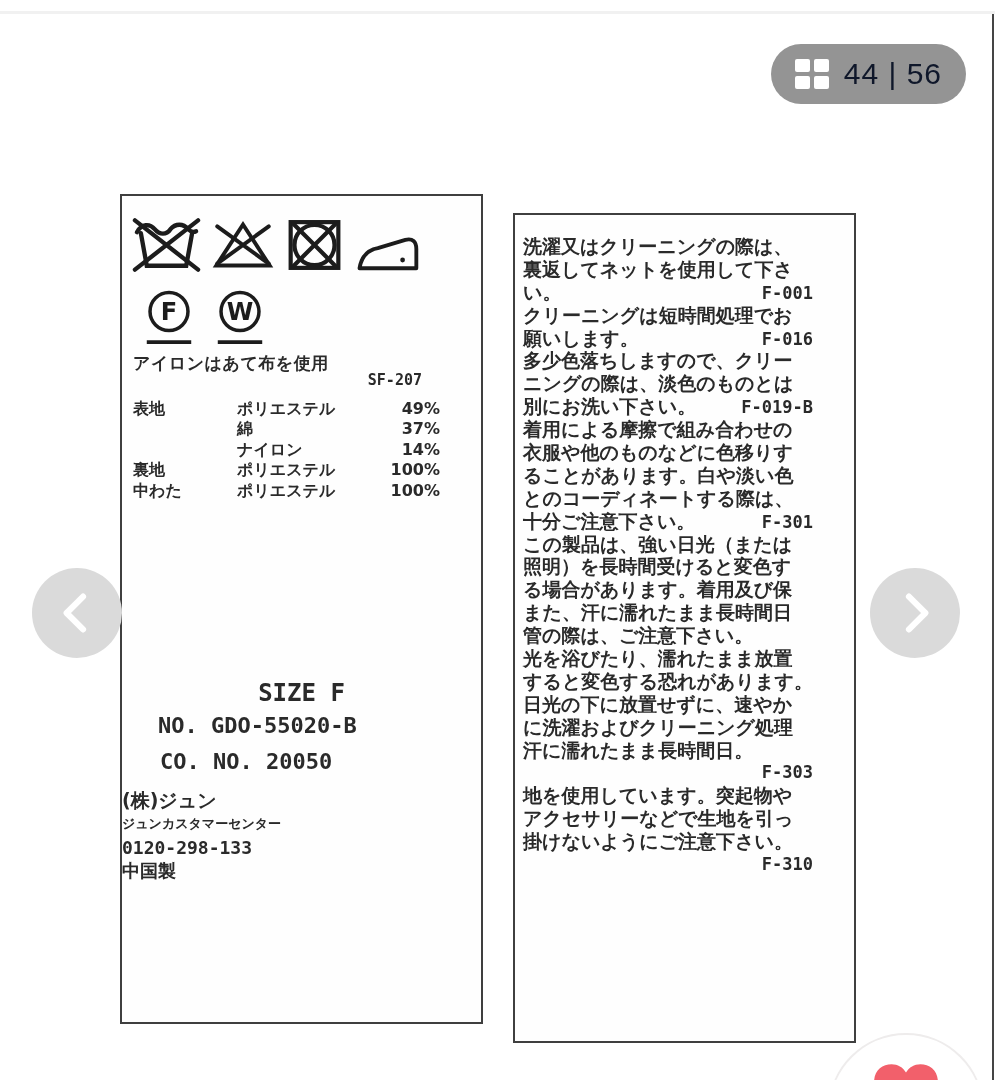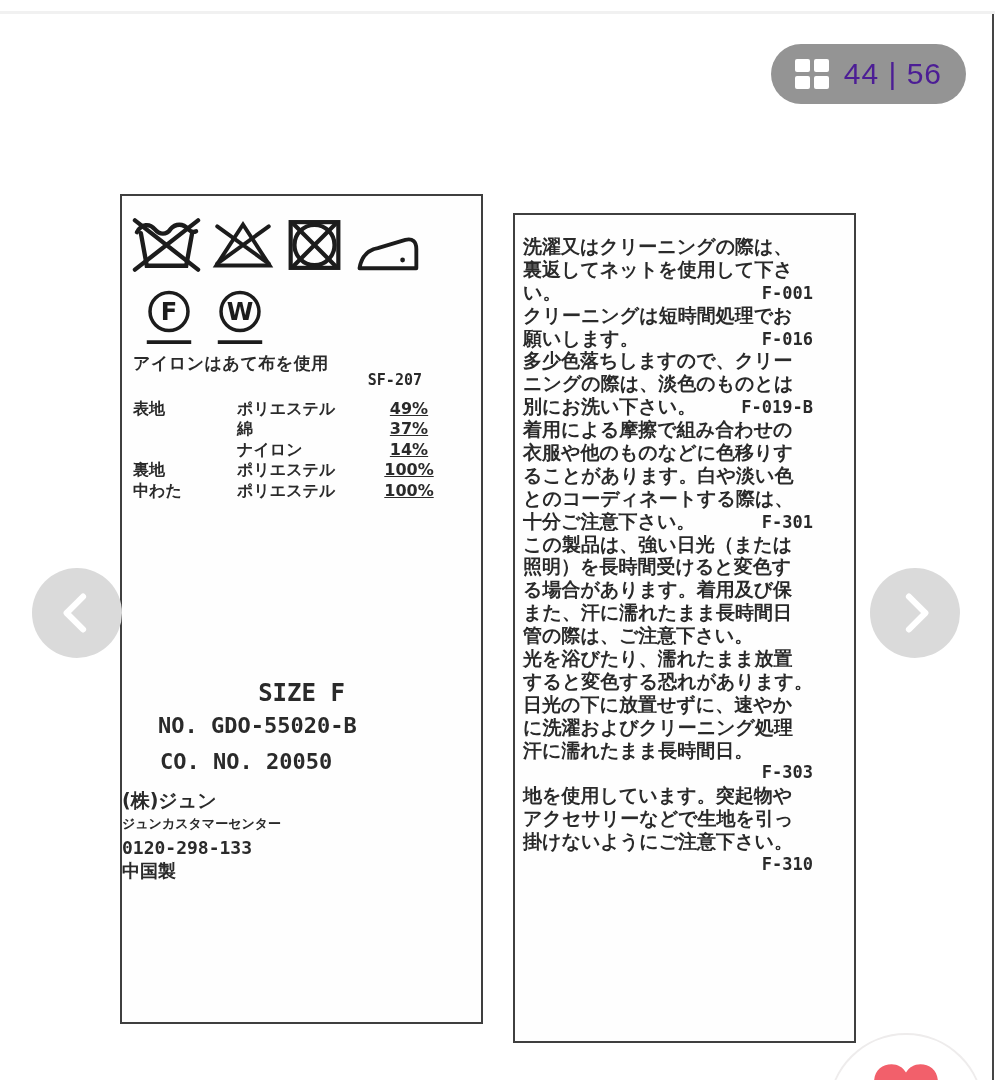--- a/index.html
+++ b/index.html
@@ -10,21 +10,21 @@
   }
   
   .top-strip{position:absolute;top:0;left:0;right:0;height:11px;background:#ffffff;border-bottom:3px solid #f1f1f1;}
   
   .photo-edge{position:absolute;top:14px;bottom:0;right:1px;width:2px;background:#454545;}
 
   
   .counter-badge{
     position:absolute;top:44px;right:29px;height:60px;border-radius:30px;
     background:#949494;display:flex;align-items:center;gap:15px;padding:0 24px;
-    font-family:"Liberation Sans",sans-serif;color:#4c1d95;
+    font-family:"Liberation Sans",sans-serif;color:#0f172a;
   }
   .grid-icon{display:grid;grid-template-columns:15px 15px;grid-template-rows:13px 13px;gap:4px;}
   .grid-icon span{background:#ffffff;border-radius:2px;display:block;}
   .counter-text{font-size:30px;letter-spacing:1px;white-space:nowrap;}
 
   
   .nav-btn{position:absolute;width:90px;height:90px;border-radius:50%;background:#dadada;top:568px;
     display:flex;align-items:center;justify-content:center;border:none;cursor:pointer;}
   .nav-prev{left:32px;}
   .nav-next{left:870px;}
@@ -42,21 +42,21 @@
 
   
   .symbols-row{position:absolute;top:20px;left:9px;display:flex;align-items:flex-end;gap:9px;}
   .fw-row{position:absolute;top:92px;left:22px;display:flex;gap:21px;}
   .iron-note{position:absolute;top:156px;left:11px;font-size:17px;font-weight:bold;letter-spacing:0.5px;}
   .sf-code{position:absolute;top:175px;right:59px;font-family:"DejaVu Sans Mono",monospace;font-weight:bold;font-size:15px;}
   .comp-table{position:absolute;top:203px;left:11px;right:41px;}
   .comp-row{display:flex;font-size:16px;font-weight:bold;line-height:20.4px;}
   .comp-part{width:104px;}
   .comp-mat{flex:1;}
-  .comp-pct{width:62px;text-align:center;text-decoration:underline;}
+  .comp-pct{width:62px;text-align:right;}
   .size-line{position:absolute;top:483px;left:0;right:0;text-align:center;
     font-family:"DejaVu Sans Mono",monospace;font-weight:bold;font-size:24px;}
   .no-line{position:absolute;top:517px;left:36px;font-family:"DejaVu Sans Mono",monospace;font-weight:bold;font-size:22px;}
   .co-line{position:absolute;top:553px;left:38px;font-family:"DejaVu Sans Mono",monospace;font-weight:bold;font-size:22px;}
   .company-block{position:absolute;top:593px;left:0;right:0;text-align:left;font-weight:bold;}
   .maker-line{font-size:19px;line-height:23px;}
   .support-line{font-size:13px;line-height:24px;}
   .phone-line{font-family:"DejaVu Sans Mono",monospace;font-size:18px;line-height:23px;}
   .origin-line{font-size:18px;line-height:23px;}
 

